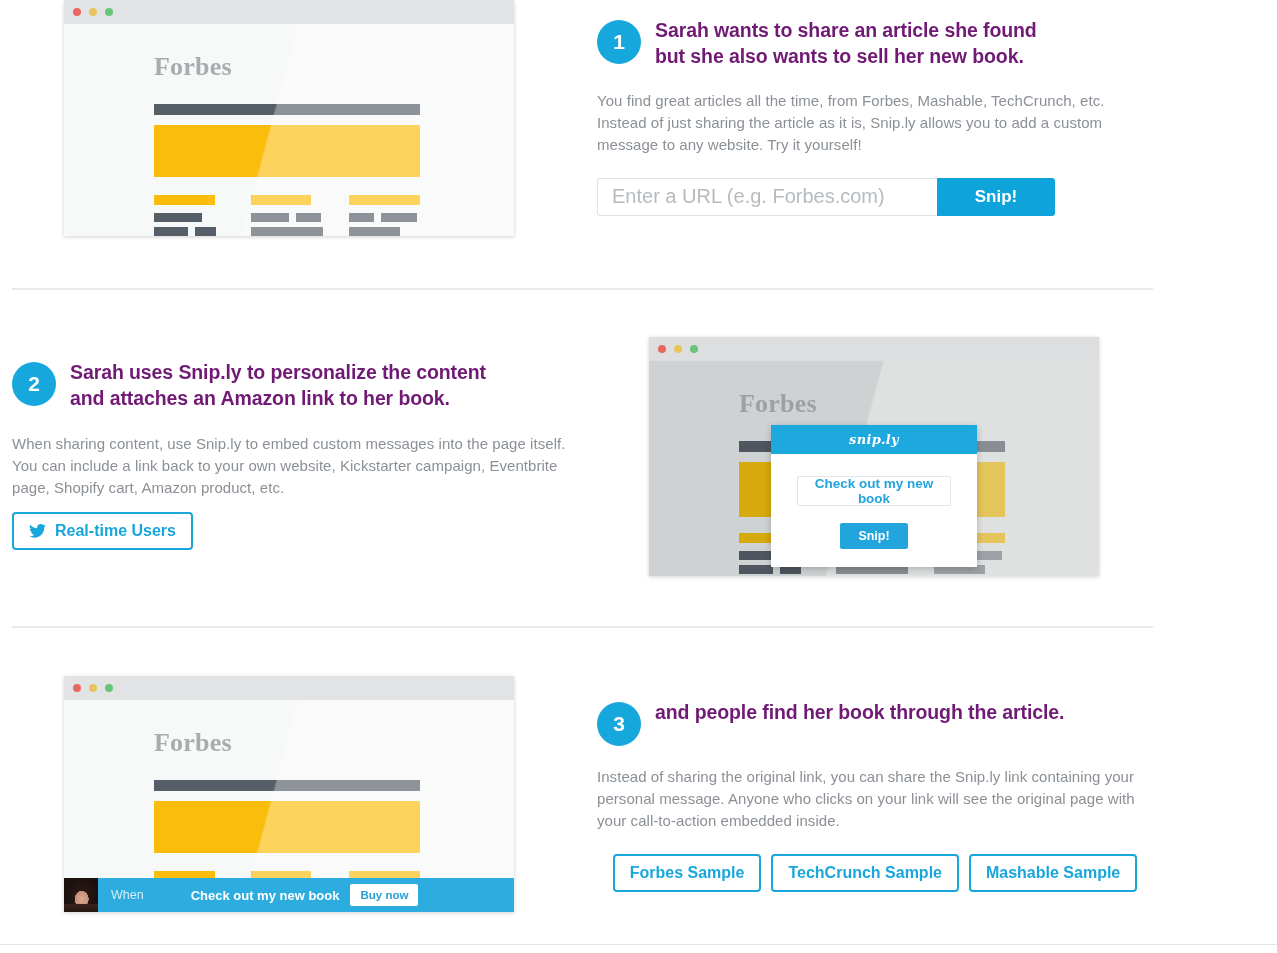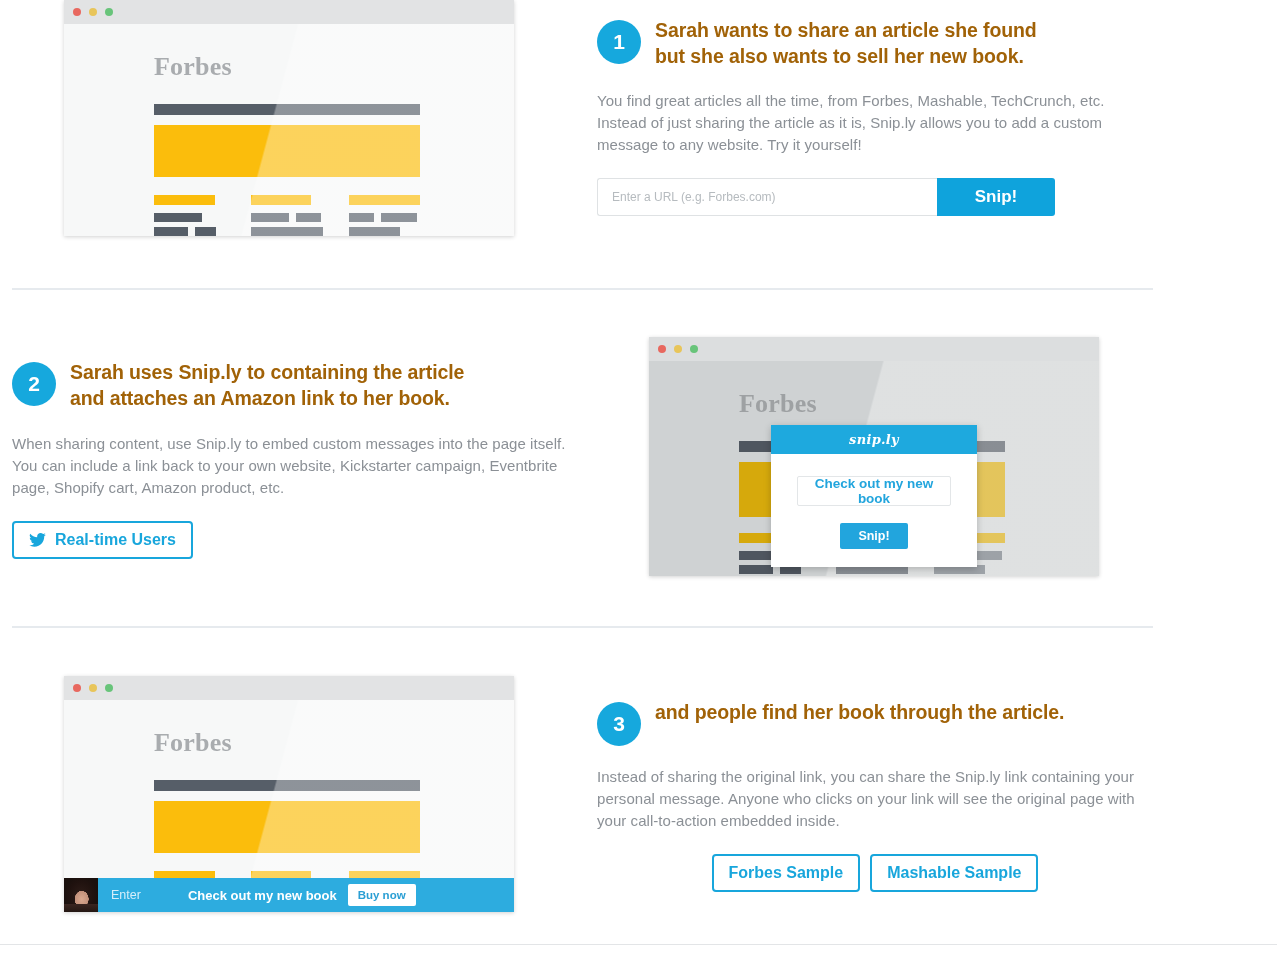--- a/index.html
+++ b/index.html
@@ -42,32 +42,32 @@
   .step { position: absolute; }
   .step-head { display: flex; align-items: flex-start; }
   .badge {
     width: 44px; height: 44px; flex: 0 0 44px; border-radius: 50%;
     background: #16a8dd; color: #fff; font-size: 21px; font-weight: 700;
     display: flex; align-items: center; justify-content: center;
     margin-top: 2px;
   }
   .step-title {
     margin-left: 14px; font-size: 19.5px; font-weight: 700;
-    color: #a16207; line-height: 1.33; letter-spacing: -.1px;
+    color: #701a75; line-height: 1.33; letter-spacing: -.1px;
   }
   .step-body {
     font-size: 15px; color: #8b9096; line-height: 1.47;
     letter-spacing: .05px;
   }
 
   
   .url-form { display: flex; width: 458px; }
   .url-input {
     flex: 1 1 auto; height: 38px; border: 1px solid #dfe2e4; border-right: none;
-    border-radius: 3px 0 0 3px; padding: 0 14px; font-size: 12px;
+    border-radius: 3px 0 0 3px; padding: 0 14px; font-size: 20px;
     color: #6b7077; background: #fff; outline: none;
     font-family: "Liberation Sans", sans-serif;
   }
   .url-input::placeholder { color: #b6bbbf; }
   .snip-btn {
     width: 118px; height: 38px; border: none; border-radius: 0 3px 3px 0;
     background: #0fa3dc; color: #fff; font-size: 17px; font-weight: 700;
     cursor: pointer; font-family: "Liberation Sans", sans-serif;
   }
 
@@ -202,26 +202,26 @@
       <button class="snip-btn">Snip!</button>
     </div>
   </div>
 
   <div class="divider" style="top:288px;"></div>
 
   <div class="step" style="left:12px; top:360px; width:570px;">
     <div class="step-head">
       <div class="badge">2</div>
       <div class="step-title">
-        <div>Sarah uses Snip.ly to containing the article</div>
+        <div>Sarah uses Snip.ly to personalize the content</div>
         <div>and attaches an Amazon link to her book.</div>
       </div>
     </div>
     <div class="step-body" style="margin-top:21px; width:560px;">When sharing content, use Snip.ly to embed custom messages into the page itself. You can include a link back to your own website, Kickstarter campaign, Eventbrite page, Shopify cart, Amazon product, etc.</div>
-    <button class="obtn" style="margin-top:22px;justify-content:center;">
+    <button class="obtn" style="margin-top:13px;justify-content:center;">
       <span class="tw">
         <svg width="17" height="14" viewBox="0 0 24 20" fill="#18a6dc">
           <path d="M24 2.4c-.9.4-1.8.7-2.8.8A4.4 4.4 0 0 0 23.1.4c-1 .6-2 1-3.1 1.2A4.9 4.9 0 0 0 16.4 0c-2.7 0-4.9 2.2-4.9 4.9 0 .4 0 .8.1 1.1A13.9 13.9 0 0 1 1.7.9 4.9 4.9 0 0 0 3.2 7.4a4.8 4.8 0 0 1-2.2-.6v.1c0 2.4 1.7 4.4 3.9 4.8a4.9 4.9 0 0 1-2.2.1 4.9 4.9 0 0 0 4.6 3.4A9.8 9.8 0 0 1 0 17.3a13.8 13.8 0 0 0 7.5 2.2c9.1 0 14.1-7.5 14.1-14.1v-.6c1-.7 1.8-1.6 2.4-2.4z"></path>
         </svg>
       </span>
       <span>Real-time Users</span>
     </button>
   </div>
 
   <div class="mockup grey" style="left:649px; top:337px; width:450px; height:239px;">
@@ -320,35 +320,36 @@
         <div class="bar" style="width:51px; background:#7e858c;"></div>
 
       </div>
       <div class="gloss"></div>
 
       <div class="snipbar">
         <div class="avatar">
           <span class="hair"></span>
           <span class="shoulder"></span>
         </div>
-        <span class="snipbar-name">Enter</span>
+        <span class="snipbar-name">When</span>
         <span class="snipbar-msg">Check out my new book</span>
         <button class="snipbar-cta">Buy now</button>
       </div>
     </div>
   </div>
 
   <div class="step" style="left:597px; top:700px; width:556px;">
     <div class="step-head">
       <div class="badge">3</div>
       <div class="step-title">
         <div>and people find her book through the article.</div>
       </div>
     </div>
     <div class="step-body" style="margin-top:20px; width:550px;">Instead of sharing the original link, you can share the Snip.ly link containing your personal message. Anyone who clicks on your link will see the original page with your call-to-action embedded inside.</div>
     <div class="btn-row" style="margin-top:22px;justify-content:center;">
       <button class="obtn">Forbes Sample</button>
+      <button class="obtn">TechCrunch Sample</button>
       <button class="obtn">Mashable Sample</button>
     </div>
   </div>
 
   <div class="footline"></div>
 </div>
 
 </body></html>

